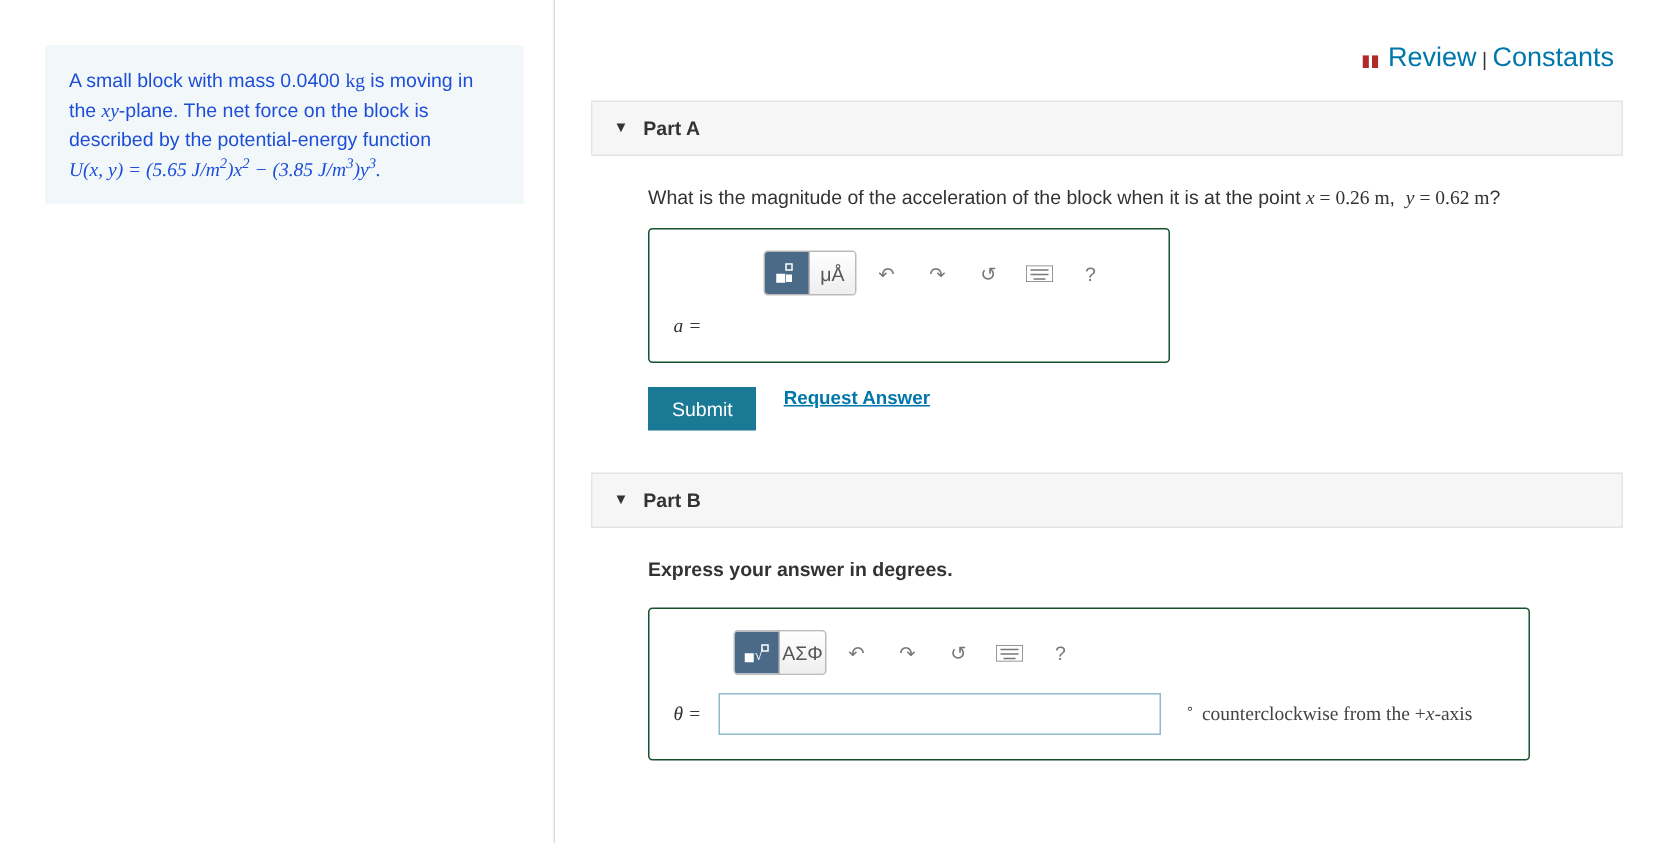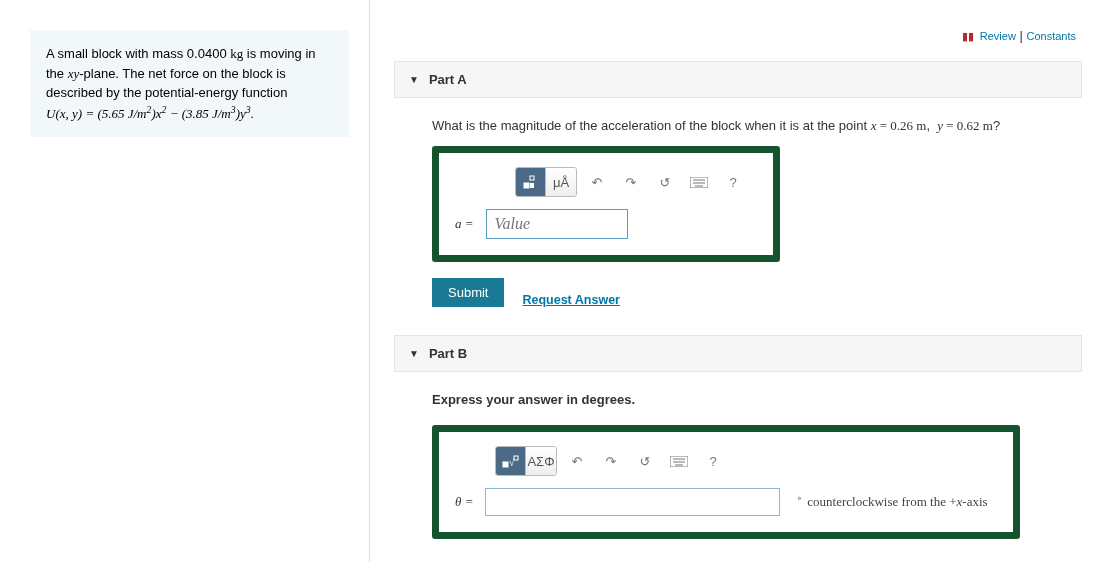--- a/index.html
+++ b/index.html
@@ -1,47 +1,47 @@
 <!DOCTYPE html>
 <html><head>
 <meta charset="utf-8">
 <style>
   * { box-sizing: border-box; margin: 0; padding: 0; }
   body { font-family: Arial, Helvetica, sans-serif; font-size: 13px; color: #333; background: #fff; width: 1106px; }
   .page { display: flex; }
   .left-col { width: 370px; padding: 30px 20px 20px 30px; border-right: 1px solid #ddd; min-height: 562px; }
   .right-col { flex: 1; padding: 0; }
-  .problem-box { background: #f2f7f9; padding: 14px 16px; color: #000000; line-height: 1.5; }
+  .problem-box { background: #f2f7f9; padding: 14px 16px; color: #1d4ed8; line-height: 1.5; }
   .problem-box .math { font-family: Georgia, 'Times New Roman', serif; font-style: italic; }
   .header-links { text-align: right; padding: 28px 30px 18px 0; }
-  .header-links a { color: #0077aa; text-decoration: none; font-size: 11px; }
+  .header-links a { color: #0077aa; text-decoration: none; font-size: 18px; }
   .header-links .book-icon { color: #b02a2a; font-size: 11px; margin-right: 2px; }
   .part { margin: 0 24px 28px 24px; }
   .part-header { background: #f6f6f6; border: 1px solid #e5e5e5; padding: 10px 14px; display: flex; align-items: center; gap: 10px; }
   .part-header .tri { font-size: 10px; color: #333; }
   .part-header .title { font-weight: bold; }
   .part-body { padding: 20px 0 0 38px; }
   .question { margin-bottom: 12px; }
   .instr { font-weight: bold; margin-bottom: 18px; }
-  .answer-box { border: 7px solid #14532d; border-radius: 3px; padding: 14px 16px 16px 16px; display: inline-block; min-width: 348px; }
+  .answer-box { border: 1px solid #14532d; border-radius: 3px; padding: 14px 16px 16px 16px; display: inline-block; min-width: 348px; }
   .answer-box.wide { width: 588px; }
   .toolbar { display: flex; align-items: center; gap: 6px; margin-bottom: 12px; padding-left: 60px; }
   .tool-grp { display: flex; border: 1px solid #bbb; border-radius: 3px; overflow: hidden; }
   .tool { width: 30px; height: 28px; display: flex; align-items: center; justify-content: center; font-size: 13px; color: #555; background: linear-gradient(#fff,#eee); border-right: 1px solid #bbb; }
   .tool:last-child { border-right: none; }
   .tool.active { background: #4b6a88; color: #fff; }
   .tool.ghost { background: transparent; border: none; color: #777; width: 28px; }
   .tool.key { font-size: 11px; }
   .input-row { display: flex; align-items: center; gap: 6px; }
   .lhs { font-family: Georgia, serif; font-style: italic; margin-right: 6px; }
   .val-input { width: 142px; height: 30px; border: 1px solid #5a9fbf; font-family: Georgia, serif; font-style: italic; color: #999; font-size: 16px; padding-left: 8px; }
   .val-input-b { width: 295px; height: 28px; border: 1px solid #8fbacd; padding-left: 6px; }
   .post-text { font-family: Georgia, serif; font-size: 13px; color: #444; margin-left: 10px; }
   .post-text .deg { vertical-align: super; font-size: 9px; margin-right: 2px; }
-  .actions { margin-top: 16px; display: flex; align-items: flex-end; gap: 18px; }
+  .actions { margin-top: 16px; display: flex; align-items: flex-start; gap: 18px; }
   .submit-btn { background: #1a7a96; color: #fff; border: none; padding: 7px 16px; font-size: 13px; cursor: pointer; }
   .req-link { color: #0077aa; font-weight: bold; font-size: 12.5px; }
   sup { font-size: 0.75em; }
 </style>
 </head>
 <body>
 
 <div class="page">
   <div class="left-col">
     <div class="problem-box">
@@ -88,21 +88,20 @@
                   <rect x="0" y="0" width="18" height="11" fill="none" stroke="#777"></rect>
                   <line x1="3" y1="3" x2="15" y2="3" stroke="#777"></line>
                   <line x1="3" y1="6" x2="15" y2="6" stroke="#777"></line>
                   <line x1="5" y1="9" x2="13" y2="9" stroke="#777"></line>
                 </svg>
             </div>
             <div class="tool ghost">?</div>
           </div>
           <div class="input-row">
             <span class="lhs">a =</span>
-            <input class="val-input" placeholder="Value" style="">
           </div>
         </div>
 
         <div class="actions">
           <button class="submit-btn">Submit</button>
           <a href="#" class="req-link">Request Answer</a>
         </div>
       </div>
     </div>
 

